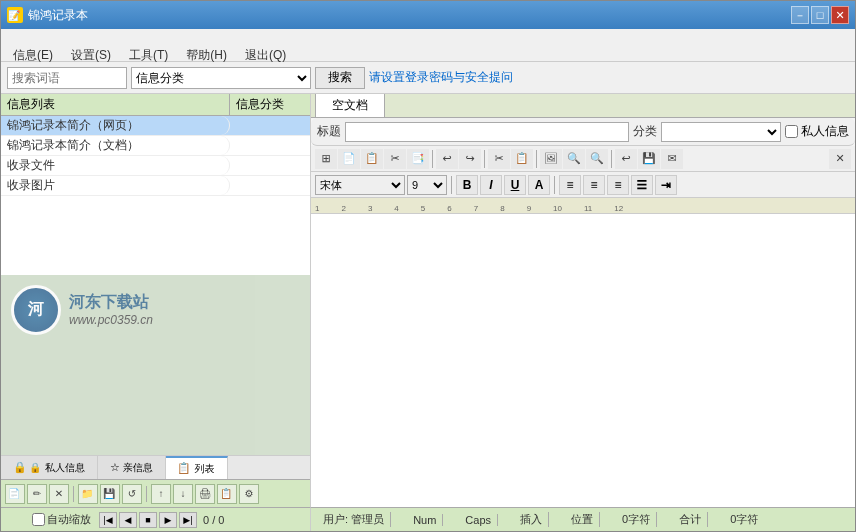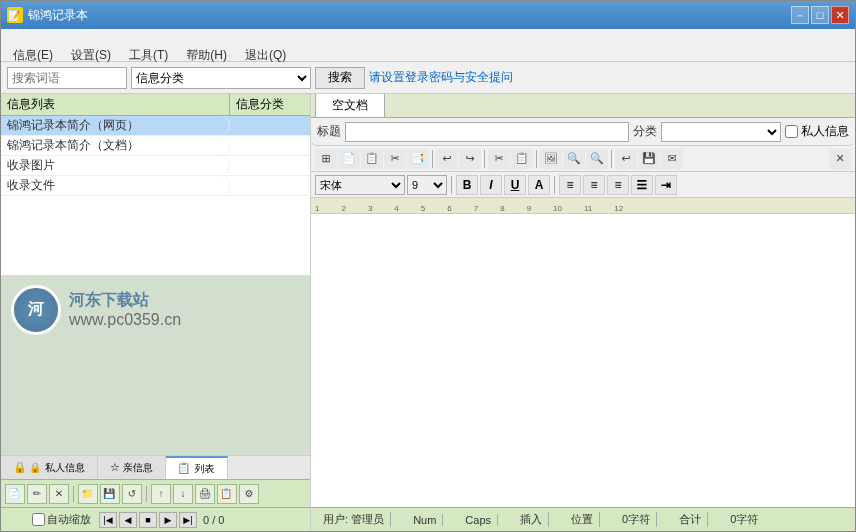--- a/index.html
+++ b/index.html
@@ -516,36 +516,36 @@
         <div class="info-table-body">
           <div class="table-row selected">
             <span class="row-name">锦鸿记录本简介（网页）</span>
             <span class="row-category"></span>
           </div>
           <div class="table-row">
             <span class="row-name">锦鸿记录本简介（文档）</span>
             <span class="row-category"></span>
           </div>
           <div class="table-row">
-            <span class="row-name">收录图片</span>
+            <span class="row-name">收录文件</span>
             <span class="row-category"></span>
           </div>
           <div class="table-row">
-            <span class="row-name">收录文件</span>
+            <span class="row-name">收录图片</span>
             <span class="row-category"></span>
           </div>
         </div>
       </div>
 
       <div style="position:relative; flex:1; overflow:hidden; background:#c8d8c0; opacity:0.7; min-height:60px;">
         <div style="position:absolute; top:10px; left:10px; display:flex; align-items:center; gap:8px;">
           <div style="width:50px; height:50px; background: radial-gradient(circle, #1a6699, #0d4477); border-radius:50%; display:flex; align-items:center; justify-content:center; color:white; font-size:16px; font-weight:bold; border:3px solid #fff;">河</div>
           <div>
             <div style="font-size:16px; font-weight:bold; color:#1a5580;">河东下载站</div>
-            <div style="font-size:16px; color:#333;">www.pc0359.cn</div>
+            <div style="font-size:12px; color:#333;font-style:italic;">www.pc0359.cn</div>
           </div>
         </div>
       </div>
 
       <div class="left-tabs">
         <div class="left-tab">
           <span>🔒</span>
           <span style="font-size:10px;">🔒 私人信息</span>
         </div>
         <div class="left-tab">

